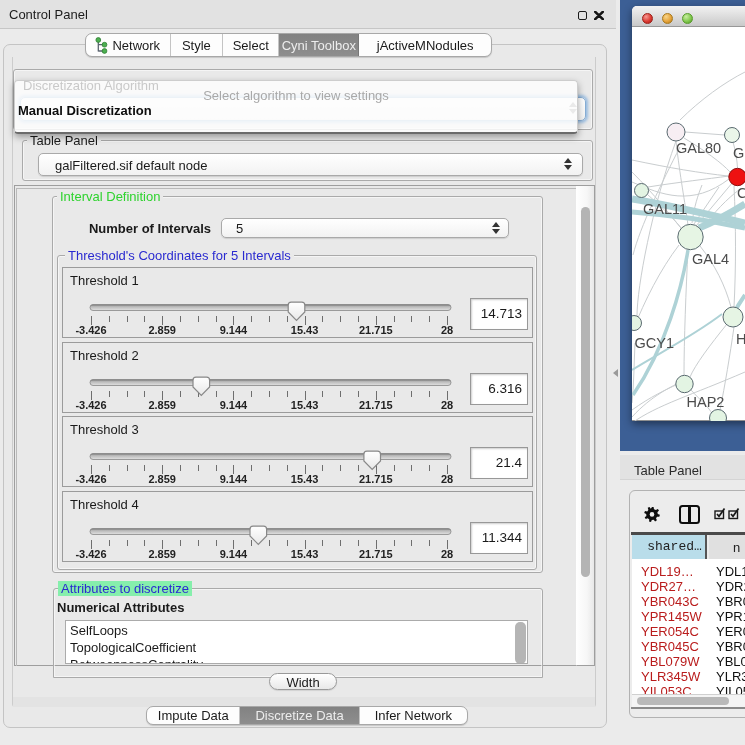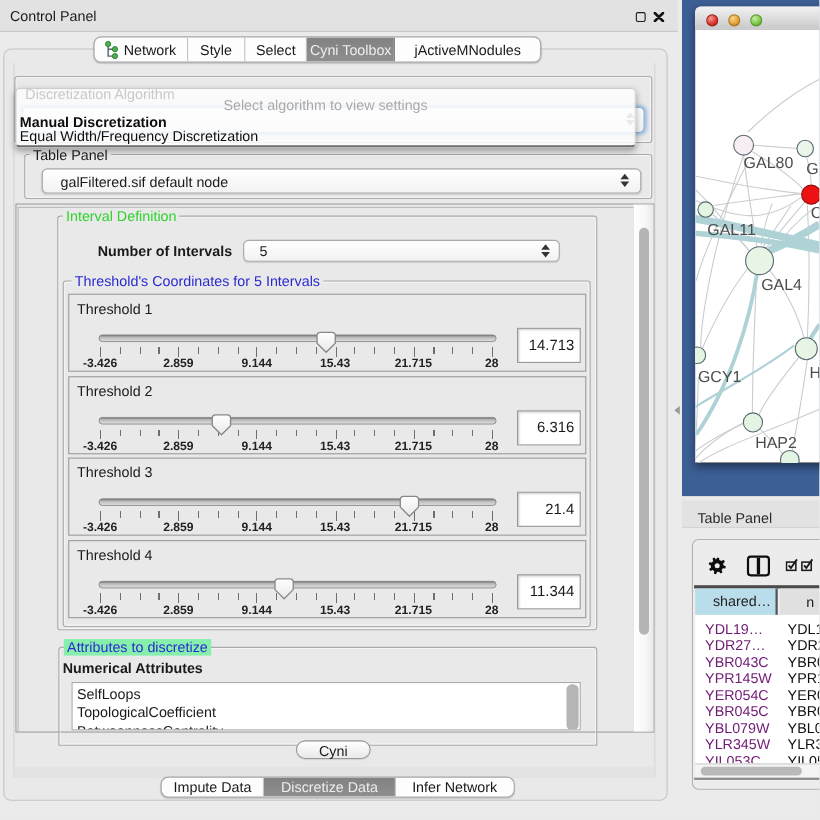--- a/index.html
+++ b/index.html
@@ -88,21 +88,20 @@
   <div style="position:absolute; left:16px; top:3.5px; font-size:13px;">galFiltered.sif default node</div>
   <div class="ar" style="top:4px; right:11px;">
       <div class="aru"></div>
       <div class="ard"></div>
     </div>
 </div>
 
 <div id="popup" class="abs">
   <div style="position:absolute; left:0; right:0; top:6.5px; text-align:center; color:#a9a9a9; font-size:13px;">Select algorithm to view settings</div>
   <div style="position:absolute; left:3px; top:21.5px; font-weight:bold; font-size:13px; color:#0d0d0d;">Manual Discretization</div>
-  <div style="position:absolute; left:3px; top:35px; font-size:13px; color:#0d0d0d;">Equal Width/Frequency Discretization</div>
 </div>
 
 <div class="abs" style="left:14px; top:185px; width:581px; height:481px; border:1px solid #9e9e9e; background:#e9e9e9; z-index:5;">
   <div style="position:absolute; left:1px; top:2px; width:561px; height:478px; border:1px solid #b9b9b9; border-bottom:none;"></div>
 
   <div style="position:absolute; right:0; top:0; width:18px; height:479px; background:linear-gradient(90deg,#ffffff,#f7f7f7 60%,#e8e8e8);"></div>
   <div style="position:absolute; right:4px; top:21px; width:9px; height:370px; border-radius:4.5px; background:#b4b4b4;"></div>
 
   <div class="abs group" style="left:37px; top:10px; width:491px; height:377px;"></div>
   <div class="abs gtitle" style="left:42px; top:3px; color:#2ed32e; background:#e9e9e9;">Interval Definition</div>
@@ -306,21 +305,21 @@
 
   <div class="abs group" style="left:38px; top:402px; width:490px; height:90px; border-radius:3px 3px 0 0;"></div>
   <div class="abs gtitle" style="left:43px; top:395px; color:#2a2ad0; background:#86efac;">Attributes to discretize</div>
   <div class="abs" style="left:42px; top:414px; font-weight:bold;">Numerical Attributes</div>
   <div class="abs" style="left:50px; top:434px; width:463px; height:44px; background:#fff; border:1px solid #ababab; overflow:hidden;">
     <div style="position:absolute; left:4px; top:2px; line-height:16.8px; font-size:13px;">SelfLoops<br>TopologicalCoefficient<br>BetweennessCentrality</div>
     <div style="position:absolute; right:1px; top:1px; width:11px; height:42px; background:#b5b5b5; border-radius:5px;"></div>
   </div>
 </div>
 
-<div class="abs" style="left:269px; top:672.5px; width:68px; height:17.5px; background:linear-gradient(#ffffff,#e9e9e9); border:1px solid #999; border-radius:9px; text-align:center; line-height:17px; font-size:13px; box-shadow:0 1px 1px rgba(0,0,0,0.1); z-index:6;">Cyni</div>
+<div class="abs" style="left:269px; top:672.5px; width:68px; height:17.5px; background:linear-gradient(#ffffff,#e9e9e9); border:1px solid #999; border-radius:9px; text-align:center; line-height:17px; font-size:13px; box-shadow:0 1px 1px rgba(0,0,0,0.1); z-index:6;">Width</div>
 
 <div class="abs" style="left:13px; top:697px; width:582px; height:9.5px; background:#e3e3e3;"></div>
 <div id="botTabs" class="abs">
   <div class="seg" style="width:94px;">Impute Data</div>
   <div class="seg sel" style="width:120px;">Discretize Data</div>
   <div class="seg" style="width:108px;">Infer Network</div>
 </div>
 
 <div class="abs" style="left:613px; top:369px; width:0; height:0; border-top:4px solid transparent; border-bottom:4px solid transparent; border-right:5px solid #9a9a9a;"></div>
 
@@ -408,23 +407,23 @@
 <svg class="abs" style="left:714px; top:507px;" width="13" height="13" viewBox="0 0 13 13">
   <rect x="1" y="4" width="8.5" height="7.5" fill="none" stroke="#1a1a1a" stroke-width="1.4"></rect>
   <path d="M3 7 L5 9.3 L10.5 1.5" fill="none" stroke="#1a1a1a" stroke-width="1.7"></path>
 </svg>
 <svg class="abs" style="left:727.5px; top:507px;" width="13" height="13" viewBox="0 0 13 13">
   <rect x="1" y="4" width="8.5" height="7.5" fill="none" stroke="#1a1a1a" stroke-width="1.4"></rect>
   <path d="M3 7 L5 9.3 L10.5 1.5" fill="none" stroke="#1a1a1a" stroke-width="1.7"></path>
 </svg>
 
 <div class="abs" style="left:631px; top:532px; width:114px; height:2.5px; background:#4a4a4a;"></div>
-<div class="abs" style="left:632px; top:534.5px; width:75px; height:24px; background:#b9ddea; border-right:2px solid #555; text-align:center; line-height:24px; font-size:13px; color:#222; padding-left:12px;">shared…</div>
+<div class="abs" style="left:632px; top:534.5px; width:75px; height:24px; background:#b9ddea; border-right:2px solid #555; text-align:center; line-height:24px; font-size:13px; color:#222; padding-left:12px;font-family:Liberation Mono, monospace;">shared…</div>
 <div class="abs" style="left:709px; top:534.5px; width:36px; height:24px; background:#e0e0e0; font-size:13px; color:#222;">
     <span style="position:absolute; left:24px; top:5px;">n</span>
   </div>
 <div class="abs" style="left:632px; top:558.5px; width:113px; height:135px; background:#fff; overflow:hidden;">
-  <div style="position:absolute; left:9px; top:5px; line-height:15px; font-size:13px; color:#701a75;">YDL19…<br>YDR27…<br>YBR043C<br>YPR145W<br>YER054C<br>YBR045C<br>YBL079W<br>YLR345W<br>YIL053C</div>
+  <div style="position:absolute; left:9px; top:5px; line-height:15px; font-size:13px; color:#b91c1c;">YDL19…<br>YDR27…<br>YBR043C<br>YPR145W<br>YER054C<br>YBR045C<br>YBL079W<br>YLR345W<br>YIL053C</div>
   <div style="position:absolute; left:84px; top:5px; line-height:15px; font-size:13px; color:#111; white-space:nowrap;">YDL194W<br>YDR277C<br>YBR043C<br>YPR145W<br>YER054C<br>YBR045C<br>YBL079W<br>YLR345W<br>YIL053C</div>
 </div>
 <div class="abs" style="left:632px; top:693.5px; width:113px; height:13.5px; background:#f4f4f4; border-top:1px solid #d0d0d0;"></div>
 <div class="abs" style="left:637px; top:696.5px; width:92px; height:8.5px; background:#b9b9b9; border-radius:4px;"></div>
 <div class="abs" style="left:631px; top:707px; width:114px; height:1.5px; background:#8a8a8a;"></div>
 
 </body></html>

